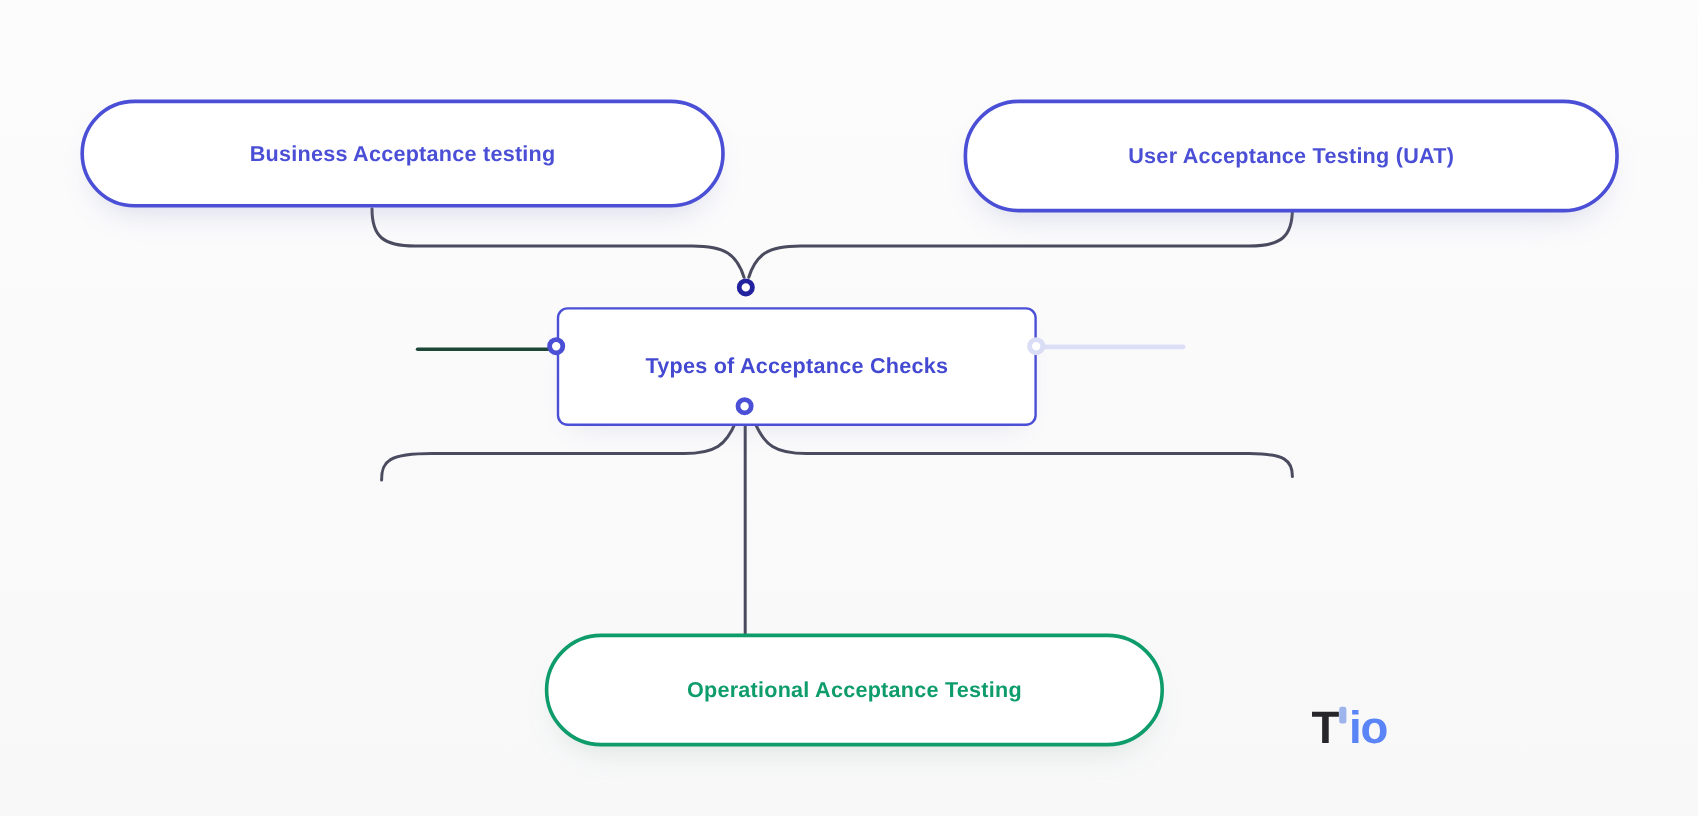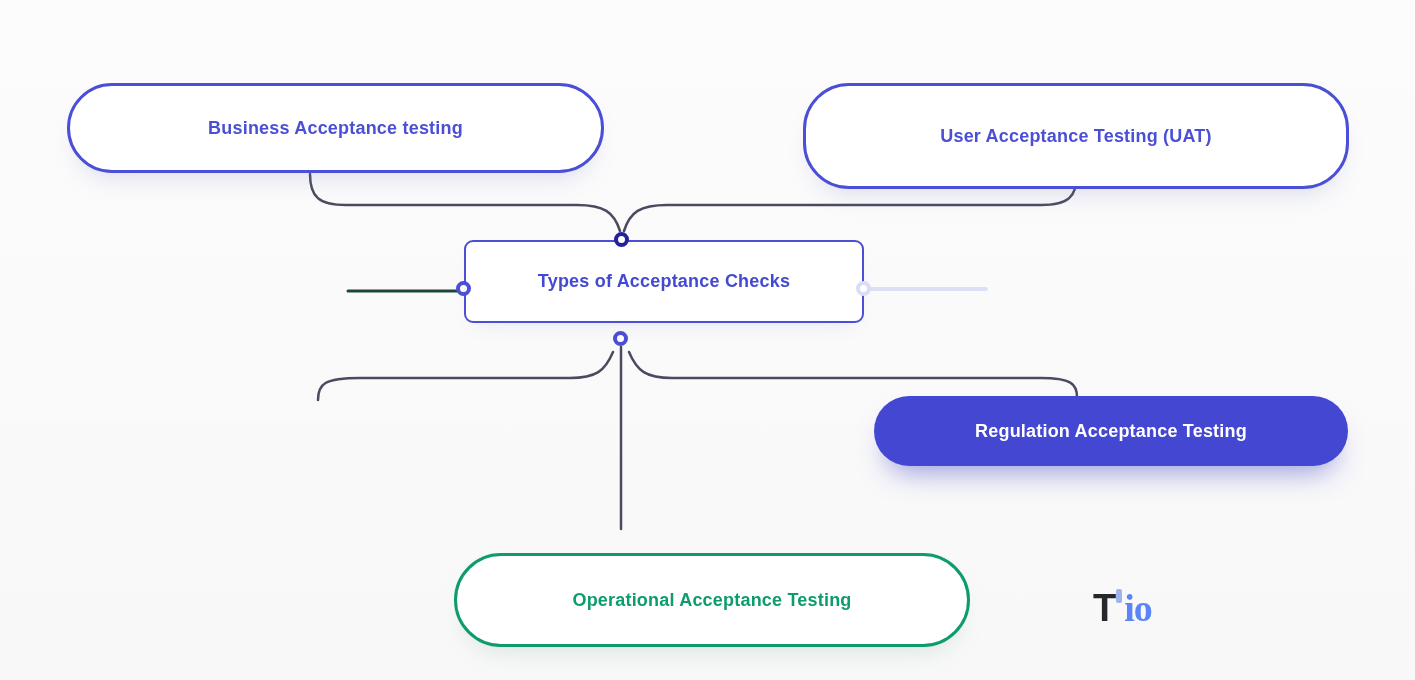--- a/index.html
+++ b/index.html
@@ -47,57 +47,54 @@
   .conn-left{left:456px;top:281px;border:4px solid #4a4fd6;}
   .conn-right{left:856px;top:281px;border:4px solid #d9ddf5;}
   .logo{
     position:absolute;left:1093px;top:586px;z-index:2;display:flex;align-items:baseline;
     font-size:38px;font-weight:800;letter-spacing:-1px;color:#26262b;
   }
   .logo .tick{
     width:6px;height:14px;background:#9db4ec;border-radius:2px;
     align-self:flex-start;margin:3px 2px 0 1px;
   }
-  .logo .accent{color:#5b84f6;font-family:Liberation Serif, serif;}
+  .logo .accent{color:#5b84f6;}
 </style>
 </head>
 <body>
 
 <div class="canvas">
 
   <svg class="edges" width="1415" height="680" viewBox="0 0 1415 680">
     <path d="M310 174 C310 197 319 205 346 205 L577 205 C604 205 614 212 620 231" fill="none" stroke="#4b4b5f" stroke-width="2.5" stroke-linecap="round"></path>
     <path d="M1077 174 C1077 197 1068 205 1041 205 L667 205 C640 205 630 212 624 231" fill="none" stroke="#4b4b5f" stroke-width="2.5" stroke-linecap="round"></path>
     <path d="M348 291 L458 291" fill="none" stroke="#1c4736" stroke-width="3" stroke-linecap="round"></path>
     <path d="M870 289 L986 289" fill="none" stroke="#dcdff5" stroke-width="4" stroke-linecap="round"></path>
     <path d="M613 352 C605 371 596 378 570 378 L360 378 C324 378 318 384 318 400" fill="none" stroke="#4b4b5f" stroke-width="2.5" stroke-linecap="round"></path>
     <path d="M621 347 L621 529" fill="none" stroke="#4b4b5f" stroke-width="2.5" stroke-linecap="round"></path>
     <path d="M629 352 C637 371 646 378 672 378 L1041 378 C1071 378 1077 384 1077 397" fill="none" stroke="#4b4b5f" stroke-width="2.5" stroke-linecap="round"></path>
   </svg>
 
   <div class="node pill-blue-outline" style="left:67px;top:83px;width:537px;height:90px;">
     <span>Business Acceptance testing</span>
   </div>
 
-  <div class="node pill-blue-outline" style="left:803px;top:83px;width:546px;height:106px;">
+  <div class="node pill-blue-outline" style="left:803px;top:83px;width:546px;height:94px;">
     <span>User Acceptance Testing (UAT)</span>
   </div>
 
 
-  <div class="node center-box" style="left:464px;top:240px;width:400px;height:83px;">
+  <div class="node center-box" style="left:464px;top:256px;width:400px;height:99px;">
     <span>Types of Acceptance Checks</span>
   </div>
 
 
 
-  <div class="node pill-indigo-solid" style="left:874px;top:396px;width:474px;height:70px;">
-    <span>Regulation Acceptance Testing</span>
-  </div>
 
-  <div class="node pill-green-outline" style="left:454px;top:528px;width:516px;height:94px;margin-top:25px;">
+  <div class="node pill-green-outline" style="left:454px;top:528px;width:516px;height:94px;">
     <span>Operational Acceptance Testing</span>
   </div>
 
   <div class="conn conn-top"></div>
   <div class="conn conn-bottom"></div>
   <div class="conn conn-left"></div>
   <div class="conn conn-right"></div>
 
   <div class="logo">
     <span>T</span>

